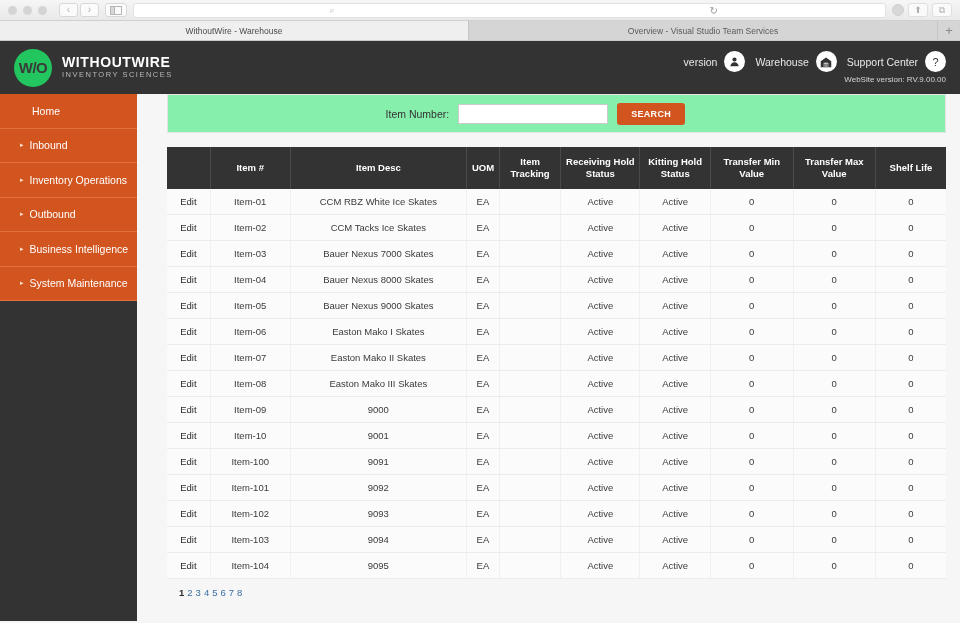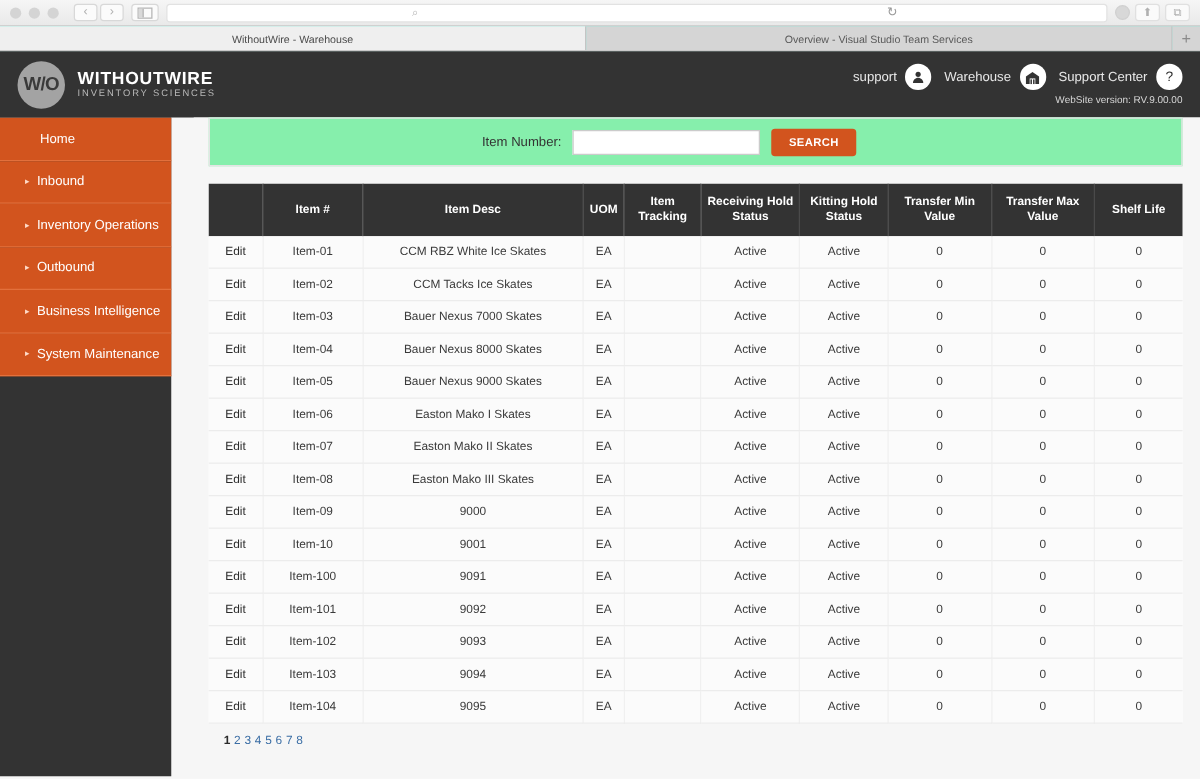--- a/index.html
+++ b/index.html
@@ -39,40 +39,40 @@
   .url-search-icon { position: absolute; left: 50%; margin-left: -180px; color: #b8b8b8; font-size: 9px; }
   .reload-icon { position: absolute; left: 50%; margin-left: 200px; color: #999; font-size: 10px; }
   .chrome-right { display: flex; gap: 4px; align-items: center; }
   .cbtn {
     width: 20px; height: 14px; border: 1px solid #e0e0e0; border-radius: 3px;
     background: #fafafa; color: #b0b0b0; font-size: 9px;
     display: flex; align-items: center; justify-content: center;
   }
   .cbtn.filled { background: #d8d8d8; border-color: #d0d0d0; color: #fff; border-radius: 50%; width: 12px; height: 12px; }
 
-  .chrome-tabs { height: 20px; display: flex; border-bottom: 1px solid #c9c9c9; background: #5eead4; text-align: right; }
+  .chrome-tabs { height: 20px; display: flex; border-bottom: 1px solid #c9c9c9; background: #000000; text-align: right; }
   .tab {
     flex: 1; display: flex; align-items: center; justify-content: center;
     font-size: 8.5px; color: #5a5a5a; background: #d5d5d5;
     border-right: 1px solid #c4c4c4; height: 100%;
   }
   .tab.active { background: #efefef; color: #4a4a4a; }
   .tab-new {
     width: 22px; display: flex; align-items: center; justify-content: center;
     color: #8a8a8a; font-size: 13px; background: #d5d5d5;
   }
 
   
   .app-header {
     height: 53px; background: #333333; display: flex; align-items: center;
     position: relative; padding: 0 14px;
   }
   .logo-wrap { display: flex; align-items: center; gap: 10px; }
   .logo-circle {
-    width: 38px; height: 38px; border-radius: 50%; background: #a3a3a3;
+    width: 38px; height: 38px; border-radius: 50%; background: #22c55e;
     display: flex; align-items: center; justify-content: center;
     font-size: 15px; font-weight: bold; color: #3a3a3a; letter-spacing: -0.5px;
   }
   .logo-text-main {
     color: #fff; font-size: 14px; font-weight: bold; letter-spacing: 0.6px; line-height: 1.1;
   }
   .logo-text-sub {
     color: #b9b9b9; font-size: 7.5px; letter-spacing: 1.5px; line-height: 1.3;
   }
   .header-right {
@@ -195,21 +195,21 @@
   <div class="logo-wrap">
     <div class="logo-circle">W/O</div>
     <div>
       <div class="logo-text-main">WITHOUTWIRE</div>
       <div class="logo-text-sub">INVENTORY SCIENCES</div>
     </div>
   </div>
   <div class="header-right">
     <div class="header-links">
       <div class="hl">
-        <span>support</span>
+        <span>version</span>
         <span class="hl-icon">
           <svg width="11" height="11" viewBox="0 0 16 16">
               <circle cx="8" cy="5" r="3" fill="#333"></circle>
               <path d="M2 15c0-3.3 2.7-6 6-6s6 2.7 6 6z" fill="#333"></path>
             </svg>
         </span>
       </div>
       <div class="hl">
         <span>Warehouse</span>
         <span class="hl-icon">

